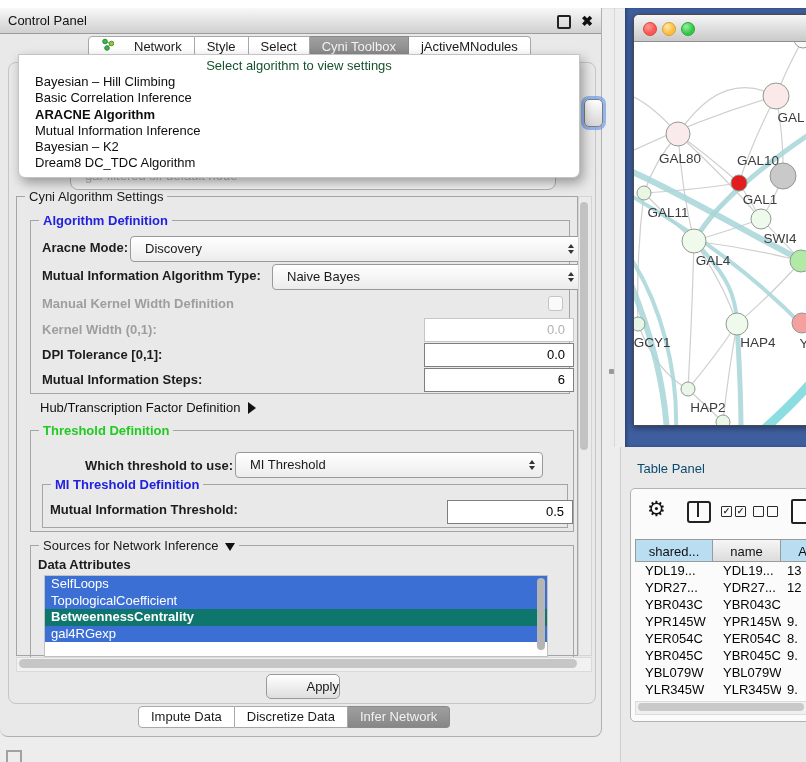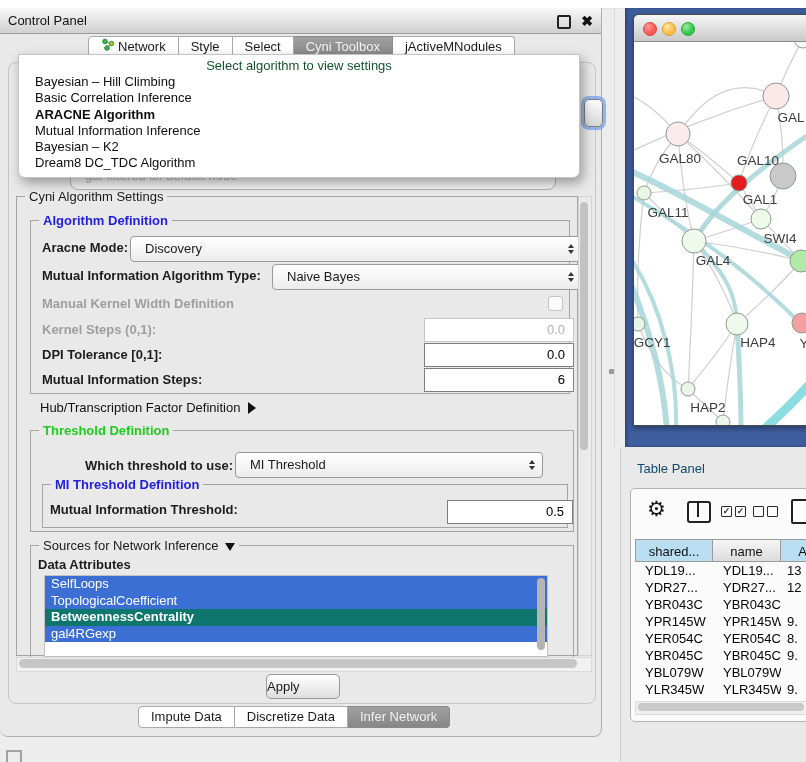--- a/index.html
+++ b/index.html
@@ -11,21 +11,21 @@
   .cp{left:0;top:8px;width:601px;height:728px;background:#e9e9e9;border-right:1px solid #b0b0b0;
       border-bottom:1px solid #b0b0b0;border-bottom-left-radius:8px;border-bottom-right-radius:8px;}
   .cp-title{left:0;top:8px;width:601px;height:25px;background:linear-gradient(#f8f8f8,#d0d0d0);
             border-bottom:1px solid #9c9c9c;line-height:25px;}
   .cp-title-text{position:absolute;left:8px;top:0;font-size:13px;color:#111;}
   .float-btn{position:absolute;right:30px;top:7px;width:10px;height:10px;border:2px solid #222;border-radius:2px;}
   .close-btn{position:absolute;right:8px;top:1px;font-weight:700;font-size:14px;color:#111;cursor:default;}
   
   .seg-tabs{display:flex;height:22px;}
   .seg{padding:0 12px;line-height:22px;background:#fff;border:1px solid #a8a8a8;border-left:none;
-       font-size:13px;color:#1a1a1a;display:flex;align-items:center;gap:4px;white-space:nowrap;}
+       font-size:13px;color:#1a1a1a;display:flex;align-items:center;gap:20px;white-space:nowrap;}
   .seg:first-child{border-left:1px solid #a8a8a8;border-radius:4px 0 0 4px;}
   .seg:last-child{border-radius:0 4px 4px 0;}
   .seg.sel{background:linear-gradient(#9f9f9f,#878787);color:#f2f2f2;border-color:#8a8a8a;}
   #top-tabs{left:88px;top:36px;}
   #bottom-tabs{left:138px;top:706px;}
   
   .popup{left:18px;top:54px;width:560px;background:#fff;border:1px solid #c4c4c4;
          border-radius:0 0 7px 7px;box-shadow:3px 5px 12px rgba(0,0,0,.35);z-index:9;padding-bottom:5px;}
   .popup-header{text-align:center;color:#14532d;line-height:17px;padding-top:2px;font-size:13px;}
   .dd-item{line-height:16.3px;padding-left:16px;color:#0d0d0d;font-size:13px;white-space:nowrap;}
@@ -80,21 +80,21 @@
   .attr-item{line-height:16.5px;padding-left:6px;color:#fff;background:#3b6fd4;font-size:13px;}
   #attr-scroll{position:absolute;right:1px;top:2px;width:10px;height:74px;}
   #attr-thumb{position:absolute;left:1px;top:0;width:8px;height:72px;background:#b5b5b5;border-radius:4px;}
   
   #vscroll{left:578px;top:196px;width:12px;height:458px;background:#ebebeb;border:1px solid #d4d4d4;}
   #vthumb{position:absolute;left:1px;top:5px;width:8px;height:248px;background:#c2c2c2;border-radius:5px;}
   #hscroll{left:16px;top:657px;width:574px;height:13px;background:#f1f1f1;border:1px solid #dadada;}
   #hthumb{position:absolute;left:2px;top:1px;width:558px;height:9px;background:#c6c6c6;border-radius:5px;}
   
   #apply-btn{left:266px;top:674px;width:72px;height:23px;border:1px solid #9a9a9a;border-radius:5px;
-             background:linear-gradient(#ffffff,#dedede);text-align:left;line-height:23px;}
+             background:linear-gradient(#ffffff,#dedede);text-align:right;line-height:23px;}
   .mini-square{left:6px;top:750px;width:12px;height:11px;border:2px solid #a2a2a2;background:#ededed;}
   
   .desktop{left:625px;top:8px;width:181px;height:439px;background:#3e5e9e;box-shadow:inset 2px 0 3px rgba(0,0,0,.25);}
   .net-win{left:633px;top:14px;width:180px;height:410px;background:#fff;border:1px solid #4a4a4a;
            border-radius:6px 6px 0 0;box-shadow:0 2px 6px rgba(0,0,0,.4);}
   .net-title{position:absolute;left:0;top:0;right:0;height:26px;background:linear-gradient(#f6f6f6,#c9c9c9);
              border-bottom:1px solid #8e8e8e;border-radius:5px 5px 0 0;}
   .light{position:absolute;top:7px;width:12px;height:12px;border-radius:50%;}
   .light.red{left:9px;background:radial-gradient(circle at 35% 30%,#ff9a94,#fc5753 60%);border:1px solid #d8443e;}
   .light.yellow{left:28px;background:radial-gradient(circle at 35% 30%,#ffe9a8,#fdbc40 60%);border:1px solid #d89f2b;}
@@ -188,21 +188,21 @@
   <span class="abs blbl" id="lbl-mitype">Mutual Information Algorithm Type:</span>
   <div class="abs combo" id="cmb-mitype">
     <span>Naive Bayes</span>
     <span class="spin">
         <b class="up"></b>
         <b class="dn"></b>
       </span>
   </div>
   <span class="abs dlbl" id="lbl-manual">Manual Kernel Width Definition</span>
   <div class="abs chk"></div>
-  <span class="abs dlbl" id="lbl-kernel">Kernel Steps (0,1):</span>
+  <span class="abs dlbl" id="lbl-kernel">Kernel Width (0,1):</span>
   <div class="abs fld dis" id="fld-kernel">0.0</div>
   <span class="abs blbl" id="lbl-dpi">DPI Tolerance [0,1]:</span>
   <div class="abs fld dark" id="fld-dpi">0.0</div>
   <span class="abs blbl" id="lbl-steps">Mutual Information Steps:</span>
   <div class="abs fld dark" id="fld-steps">6</div>
 
   <div class="abs" id="hub-row">
     <span>Hub/Transcription Factor Definition</span><span class="tri-right"></span>
   </div>
 

